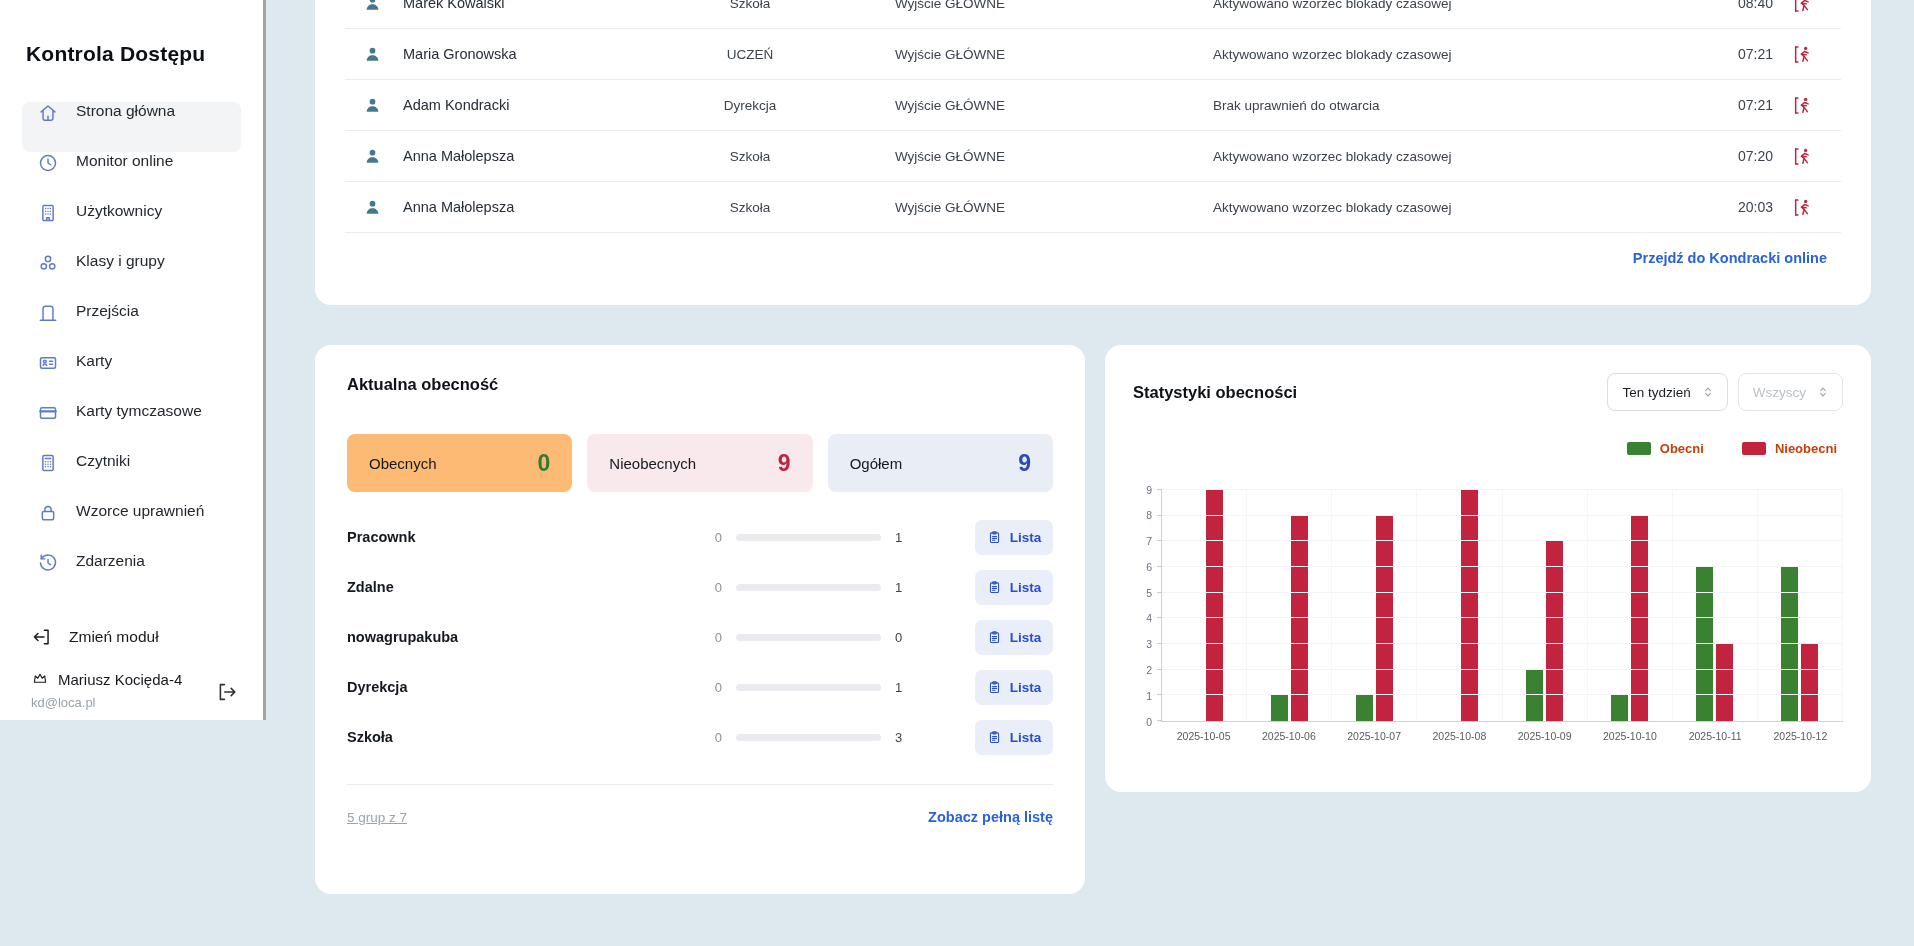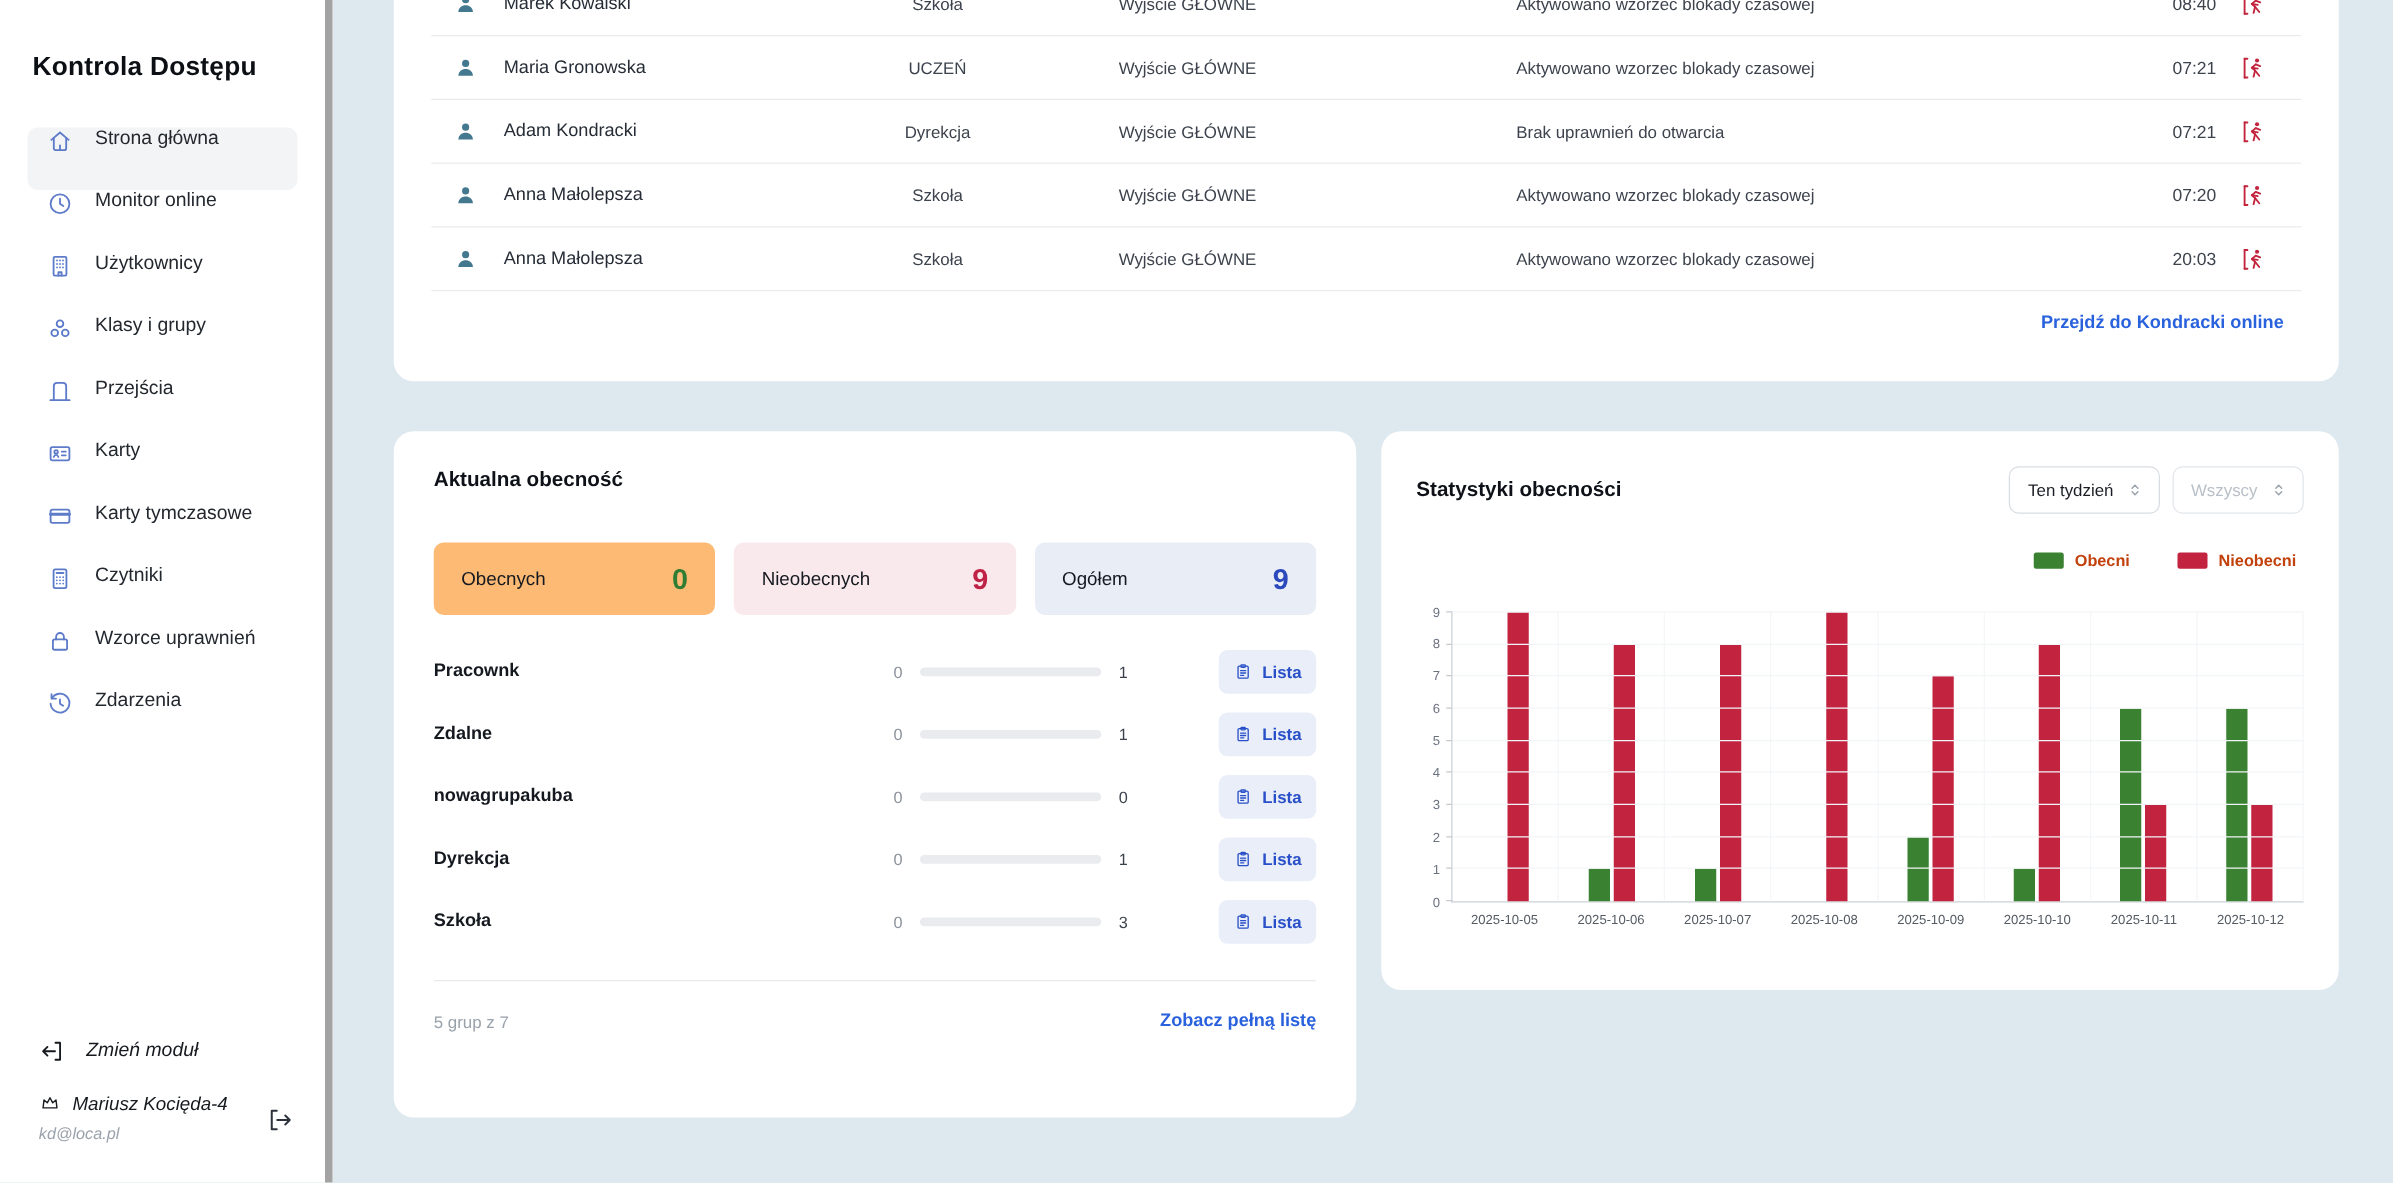--- a/index.html
+++ b/index.html
@@ -6,31 +6,31 @@
   html,body { margin:0; padding:0; }
   body {
     width:1914px; height:946px; overflow:hidden; position:relative;
     background:#dee9ef; font-family:"Liberation Sans", sans-serif; color:#14181f;
   }
   .icon { display:inline-flex; width:22px; height:22px; flex:none; }
   .icon svg { width:100%; height:100%; }
 
   
   .sidebar {
-    position:absolute; left:0; top:0; width:266px; height:946px; background:#fff;
-    border-right:6px solid #a3a3a3; padding:42px 22px 18px; z-index:5;
+    position:absolute; left:0; top:0; width:266px; height:720px; background:#fff;
+    border-right:3px solid #a3a3a3; padding:42px 22px 18px; z-index:5;
   }
   .app-title { font-size:21px; font-weight:bold; color:#0c0f14; margin:0 0 36px 4px; letter-spacing:.2px; }
   .nav-item {
     display:flex; gap:17px; height:50px; padding:0 15px;
     border-radius:8px; color:#23282f; font-size:15.5px; cursor:pointer;
   }
   .nav-item.active { background:#f3f4f6; }
   .nav-item .icon { color:#5d7bc9; }
-  .sidebar-bottom { position:absolute; left:22px; right:22px; bottom:32px;font-style:italic; }
+  .sidebar-bottom { position:absolute; left:22px; right:22px; bottom:10px; }
   .change-module { display:flex; align-items:center; gap:16px; font-size:15.5px; color:#16191e; padding:0 9px; margin-bottom:22px; cursor:pointer; }
   .change-module .icon { color:#16191e; }
   .user-row { display:flex; align-items:flex-start; justify-content:space-between; padding:0 2px 0 9px; }
   .user-name-row { display:flex; align-items:center; gap:9px; font-size:15px; color:#16191e; }
   .user-name-row .icon { width:18px; height:18px; color:#16191e; }
   .user-email { color:#9aa2ab; font-size:13px; margin-top:7px; }
   .logout-btn { width:24px; height:24px; color:#2b323b; cursor:pointer; margin-top:10px; }
 
   
   .main { position:absolute; left:266px; top:0; right:0; bottom:0; }
@@ -63,21 +63,21 @@
   .stat-total   { background:#e9edf6; } .stat-total   .num { color:#2b49bd; }
   .group-rows { margin-top:20px; }
   .group-row { display:flex; align-items:center; height:50px; }
   .g-name { flex:1; font-weight:bold; font-size:14.5px; color:#14181f; }
   .g-val { width:26px; text-align:right; color:#8b929b; font-size:13px; }
   .g-track { width:145px; height:7px; border-radius:4px; background:#e9ebee; margin:0 14px; }
   .g-total { width:24px; color:#3c434d; font-size:13px; }
   .g-btn { margin-left:56px; width:78px; height:35px; border-radius:7px; background:#e9eef9; display:flex; align-items:center; justify-content:center; gap:8px; color:#2950c8; font-size:13.5px; font-weight:bold; cursor:pointer; }
   .g-btn .icon { width:15px; height:15px; color:#2950c8; }
   .presence-footer { border-top:1px solid #e9ebee; margin-top:22px; padding-top:24px; display:flex; justify-content:space-between; align-items:center; }
-  .footer-note { color:#9aa2ab; font-size:13.5px; }
+  .footer-note { color:#9aa2ab; font-size:13.5px;text-decoration:underline; }
 
   
   .card-stats { left:839px; top:345px; width:766px; height:447px; padding:28px 28px 0; }
   .stats-header { display:flex; justify-content:space-between; align-items:center; }
   .filters { display:flex; gap:10px; }
   .select { height:38px; padding:0 12px 0 14px; display:flex; align-items:center; gap:10px; border:1px solid #d9dde2; border-radius:8px; background:#fff; font-size:13.5px; color:#1a1e24; cursor:pointer; }
   .select .icon { width:14px; height:14px; color:#9aa2ab; }
   .select.disabled { color:#b9c0c8; border-color:#e2e6ea; }
   .legend { display:flex; justify-content:flex-end; gap:38px; margin:30px 6px 0 0; }
   .legend-item { display:flex; align-items:center; gap:9px; font-size:13px; font-weight:bold; color:#c2410c; }

